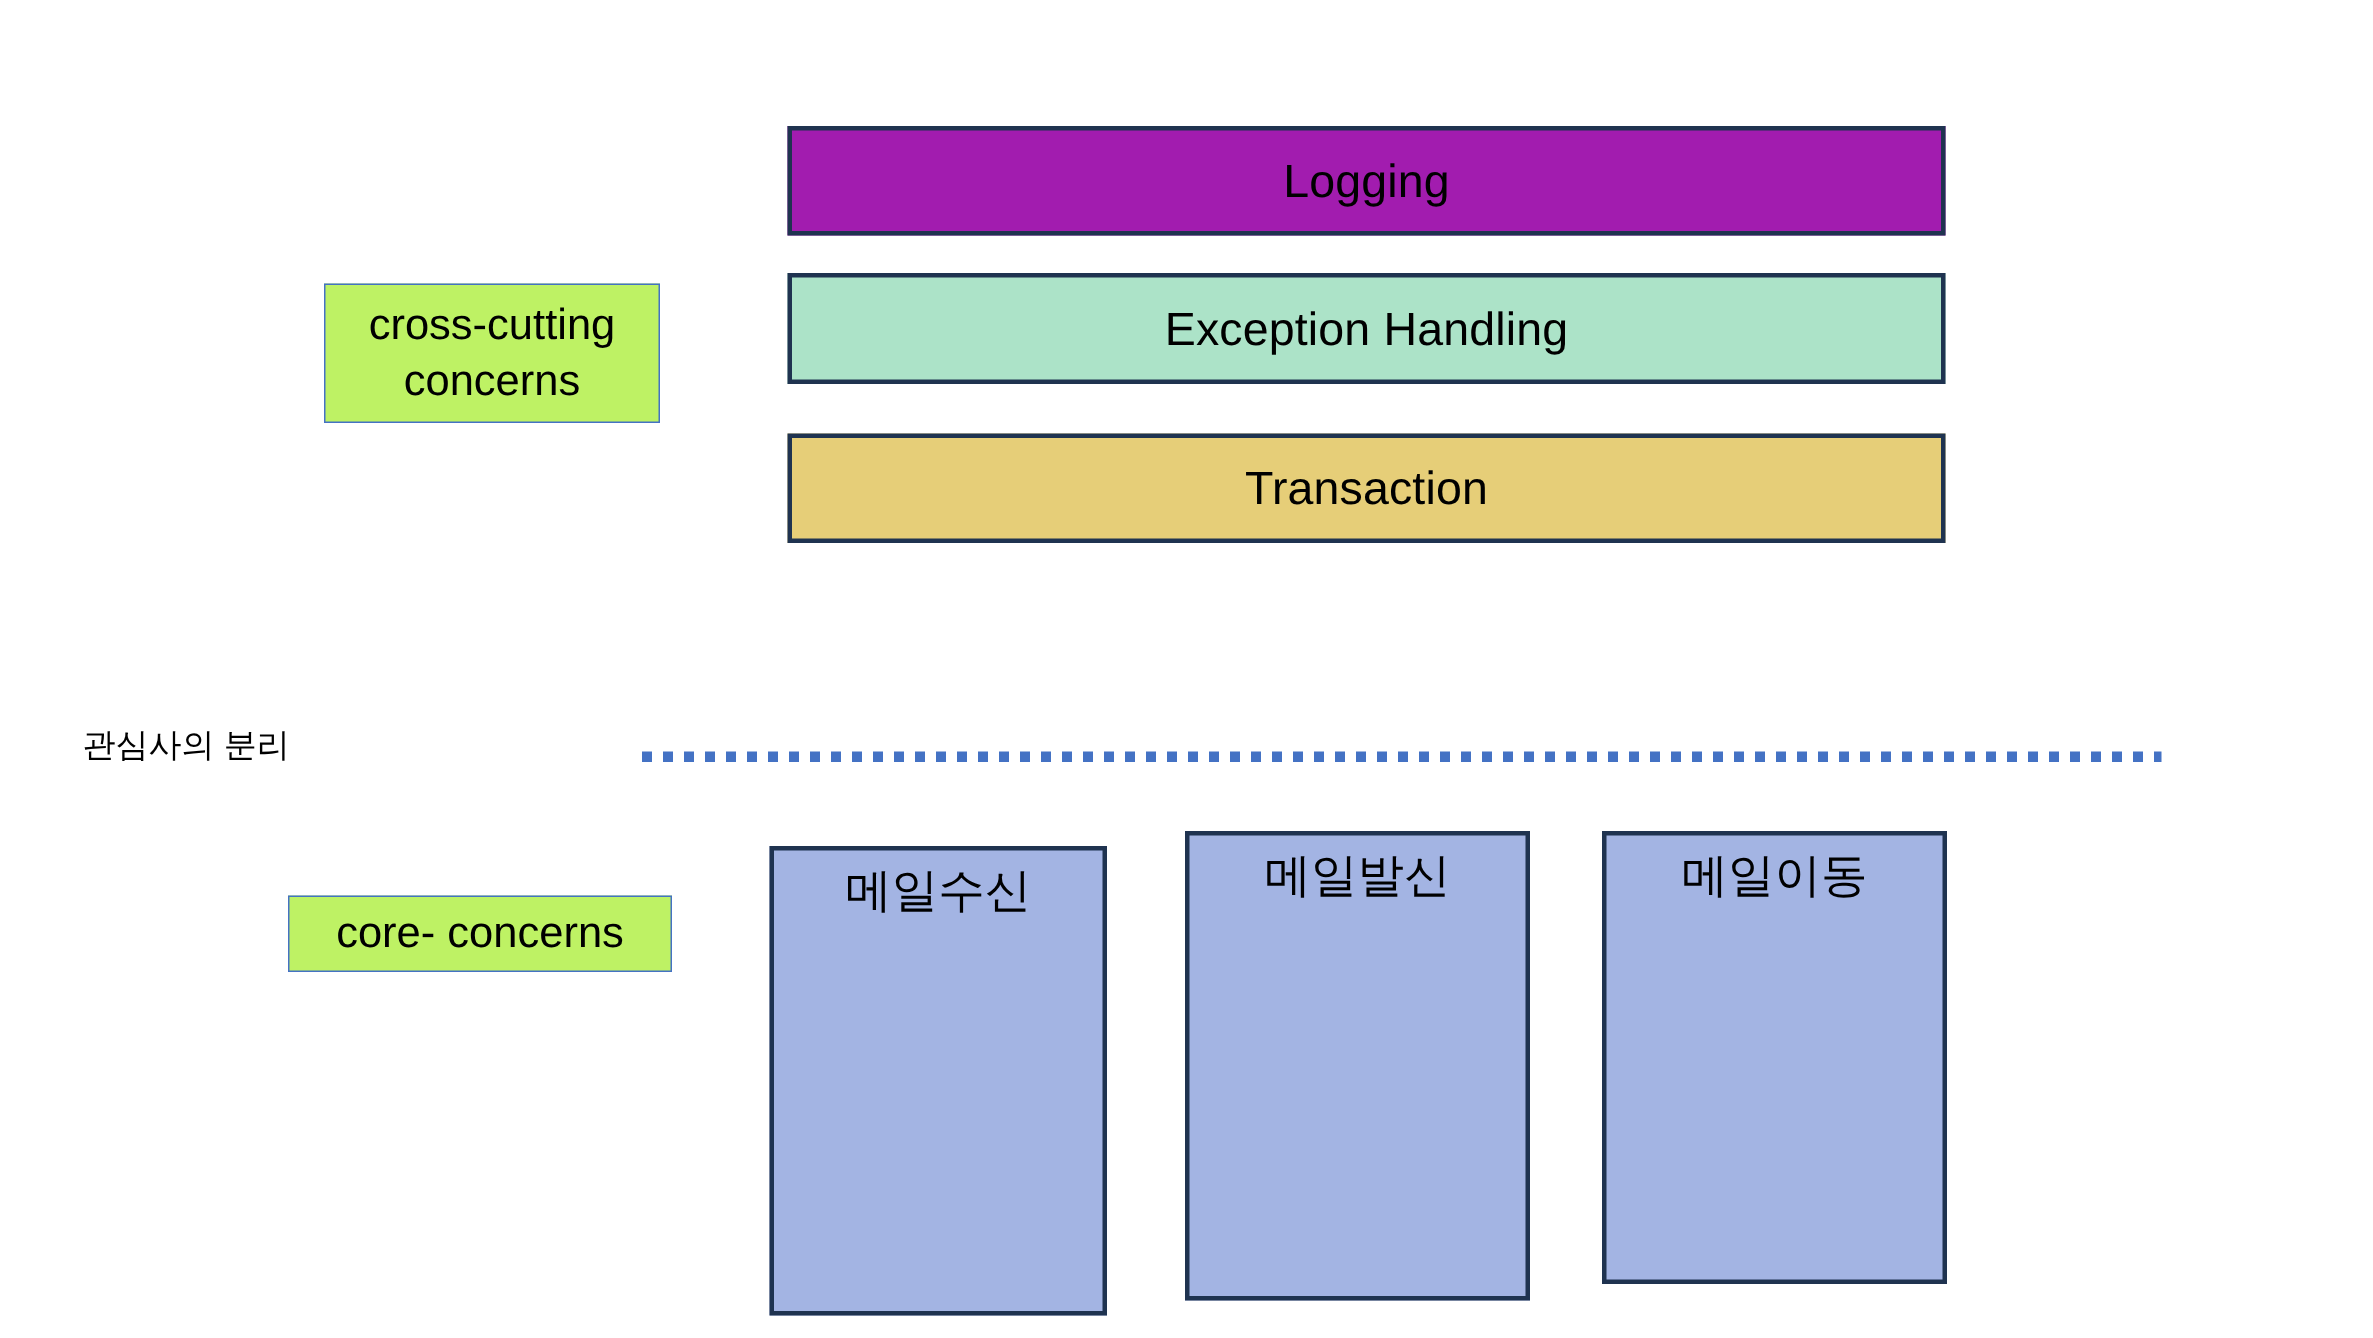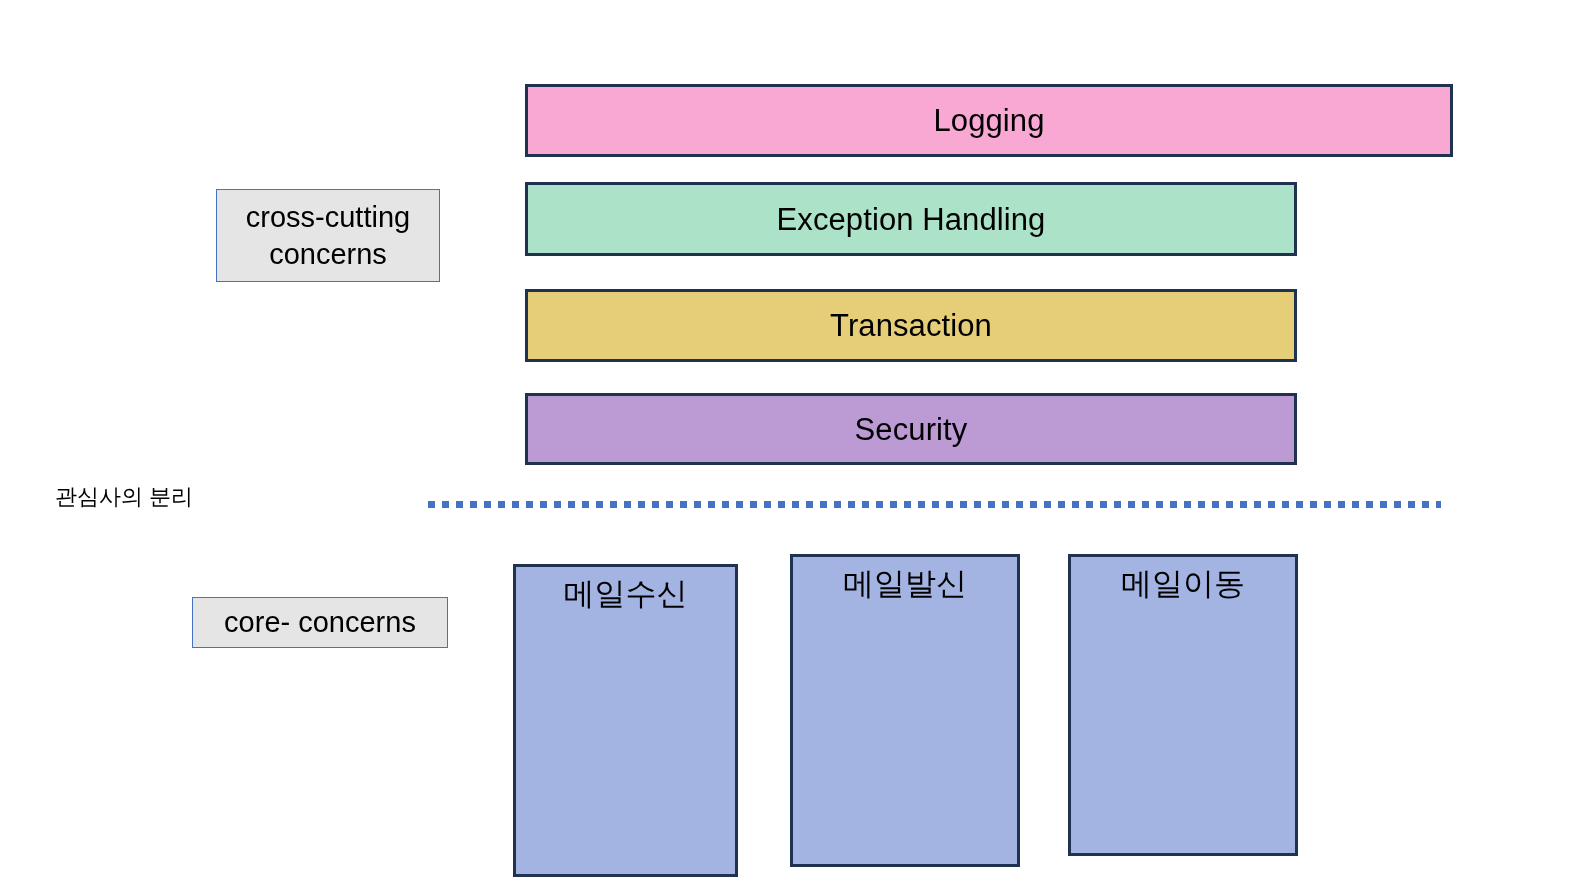--- a/index.html
+++ b/index.html
@@ -46,21 +46,21 @@
     font-size: 31px;
     line-height: 1.2;
     color: #000000;
   }
 
   
   .legend-box {
     position: absolute;
     box-sizing: border-box;
     border: 1.5px solid #4472C4;
-    background: #e5e5e5;
+    background: #bef264;
     display: flex;
     align-items: center;
     justify-content: center;
     text-align: center;
     font-size: 29px;
     line-height: 1.25;
     color: #000000;
   }
 
   
@@ -84,35 +84,32 @@
         rgba(255,255,255,0) 7px,
         rgba(255,255,255,0) 14px
       );
   }
 </style>
 </head>
 <body>
 
 <div id="canvas">
 
-  <div class="aspect-bar" style="left:525px; top:84px; width:928px; height:73px; background:#f9a8d4;">
+  <div class="aspect-bar" style="left:525px; top:84px; width:772px; height:73px; background:#a21caf;">
     <span>Logging</span>
   </div>
 
   <div class="aspect-bar" style="left:525px; top:182px; width:772px; height:74px; background:#ACE3C8;">
     <span>Exception Handling</span>
   </div>
 
   <div class="aspect-bar" style="left:525px; top:289px; width:772px; height:73px; background:#E6CE78;">
     <span>Transaction</span>
   </div>
 
-  <div class="aspect-bar" style="left:525px; top:393px; width:772px; height:72px; background:#BC9AD4;">
-    <span>Security</span>
-  </div>
 
   <div class="legend-box" style="left:216px; top:189px; width:224px; height:93px; flex-direction:column;">
     <span>cross-cutting</span>
     <span>concerns</span>
   </div>
 
   <div class="caption" style="left:55px; top:484px;">관심사의 분리</div>
 
   <div class="divider" style="left:428px; top:501px; width:1013px;"></div>
 

